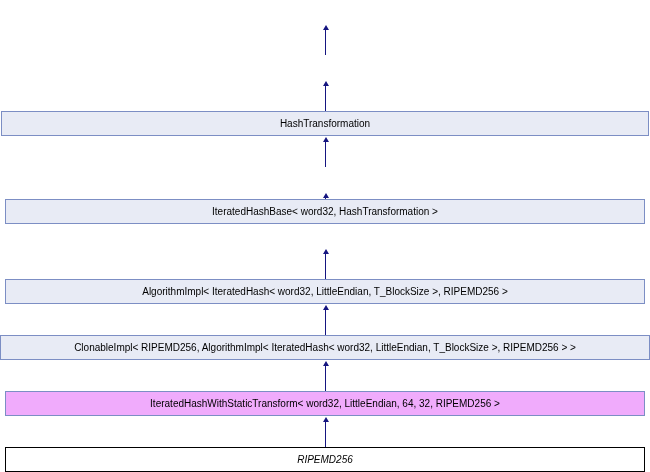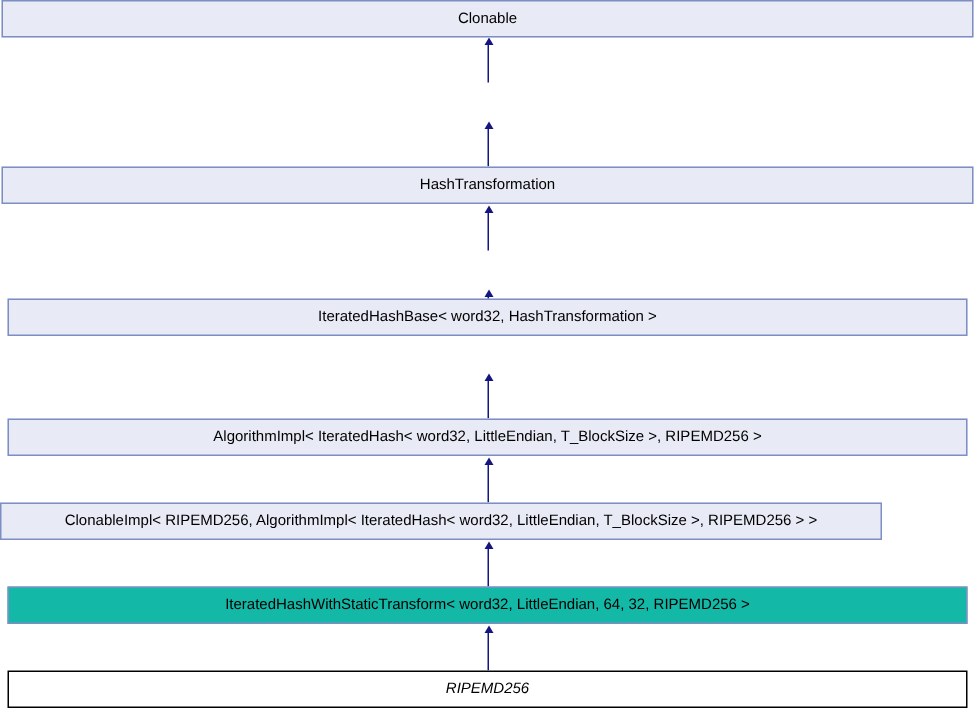--- a/index.html
+++ b/index.html
@@ -73,34 +73,31 @@
     <div class="edge" style="left: 325px; top: 197px; height: 26px; background: rgb(21, 21, 128);"></div>
     <div class="arrowhead" style="left: 323px; top: 193px; border-bottom-color: rgb(21, 21, 128);"></div>
     <div class="edge" style="left: 325px; top: 253px; height: 26px; background: rgb(21, 21, 128);"></div>
     <div class="arrowhead" style="left: 323px; top: 249px; border-bottom-color: rgb(21, 21, 128);"></div>
     <div class="edge" style="left: 325px; top: 309px; height: 26px; background: rgb(21, 21, 128);"></div>
     <div class="arrowhead" style="left: 323px; top: 305px; border-bottom-color: rgb(21, 21, 128);"></div>
     <div class="edge" style="left: 325px; top: 365px; height: 26px; background: rgb(21, 21, 128);"></div>
     <div class="arrowhead" style="left: 323px; top: 361px; border-bottom-color: rgb(21, 21, 128);"></div>
     <div class="edge" style="left: 325px; top: 421px; height: 26px; background: rgb(21, 21, 128);"></div>
     <div class="arrowhead" style="left: 323px; top: 417px; border-bottom-color: rgb(21, 21, 128);"></div>
-    <div class="node" style="left: 1px; top: 0px; width: 648px; height: 25px; background: rgb(232, 235, 245); border-color: rgb(124, 142, 196);">
-      <span class="node-label" style="color: rgb(0, 0, 0);">Clonable</span>
-    </div>
     <div class="node" style="left: 1px; top: 111px; width: 648px; height: 25px; background: rgb(232, 235, 245); border-color: rgb(124, 142, 196);">
       <span class="node-label" style="color: rgb(0, 0, 0);">HashTransformation</span>
     </div>
     <div class="node" style="left: 5px; top: 167px; width: 640px; height: 25px; background: rgb(232, 235, 245); border-color: rgb(124, 142, 196); margin-top: 32px;">
       <span class="node-label" style="color: rgb(0, 0, 0);">IteratedHashBase&lt; word32, HashTransformation &gt;</span>
     </div>
     <div class="node" style="left: 5px; top: 279px; width: 640px; height: 25px; background: rgb(232, 235, 245); border-color: rgb(124, 142, 196);">
       <span class="node-label" style="color: rgb(0, 0, 0);">AlgorithmImpl&lt; IteratedHash&lt; word32, LittleEndian, T_BlockSize &gt;, RIPEMD256 &gt;</span>
     </div>
-    <div class="node" style="left: 0px; top: 335px; width: 588px; height: 25px; background: rgb(232, 235, 245); border-color: rgb(124, 142, 196);">
+    <div class="node" style="left: 0px; top: 335px; width: 650px; height: 25px; background: rgb(232, 235, 245); border-color: rgb(124, 142, 196);">
       <span class="node-label" style="color: rgb(0, 0, 0);">ClonableImpl&lt; RIPEMD256, AlgorithmImpl&lt; IteratedHash&lt; word32, LittleEndian, T_BlockSize &gt;, RIPEMD256 &gt; &gt;</span>
     </div>
-    <div class="node" style="left: 5px; top: 391px; width: 640px; height: 25px; background: #14b8a6; border-color: rgb(124, 142, 196);">
+    <div class="node" style="left: 5px; top: 391px; width: 640px; height: 25px; background: #f0abfc; border-color: rgb(124, 142, 196);">
       <span class="node-label" style="color: rgb(0, 0, 0);">IteratedHashWithStaticTransform&lt; word32, LittleEndian, 64, 32, RIPEMD256 &gt;</span>
     </div>
     <div class="node leaf" style="left: 5px; top: 447px; width: 640px; height: 25px; background: rgb(255, 255, 255); border-color: rgb(0, 0, 0);">
       <span class="node-label" style="color: rgb(0, 0, 0);">RIPEMD256</span>
     </div>
   </div>
 
 </body></html>

